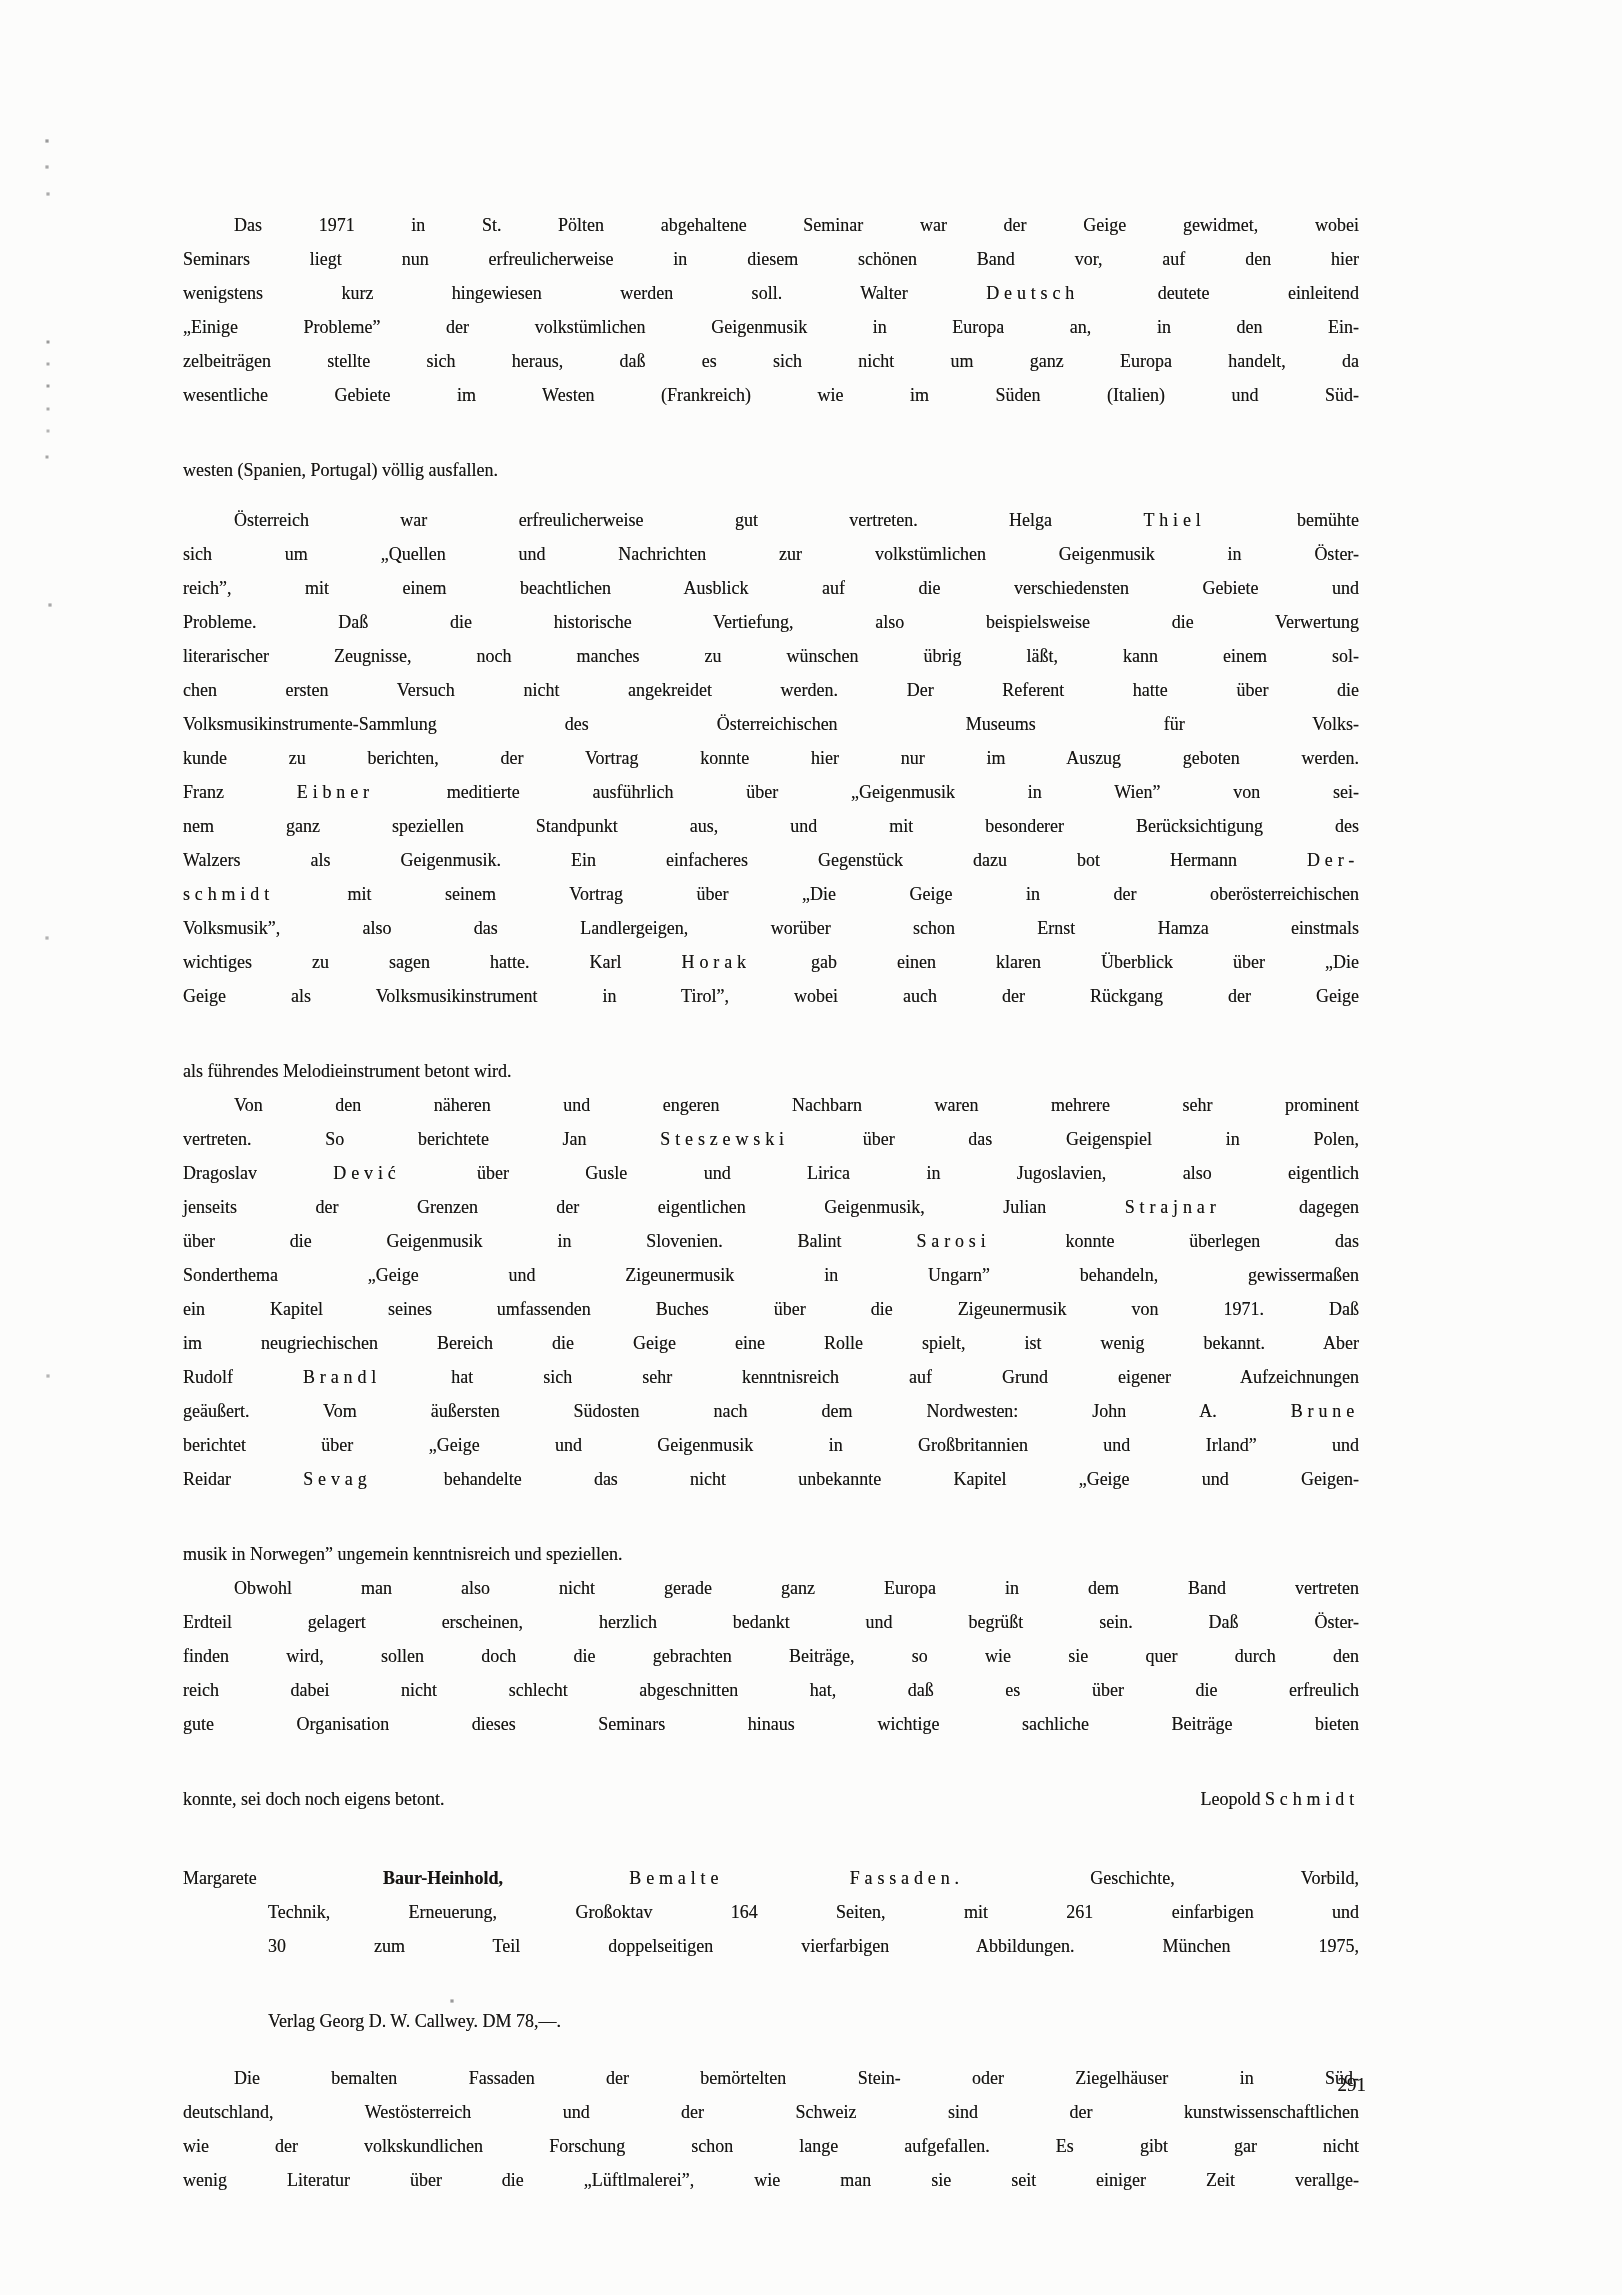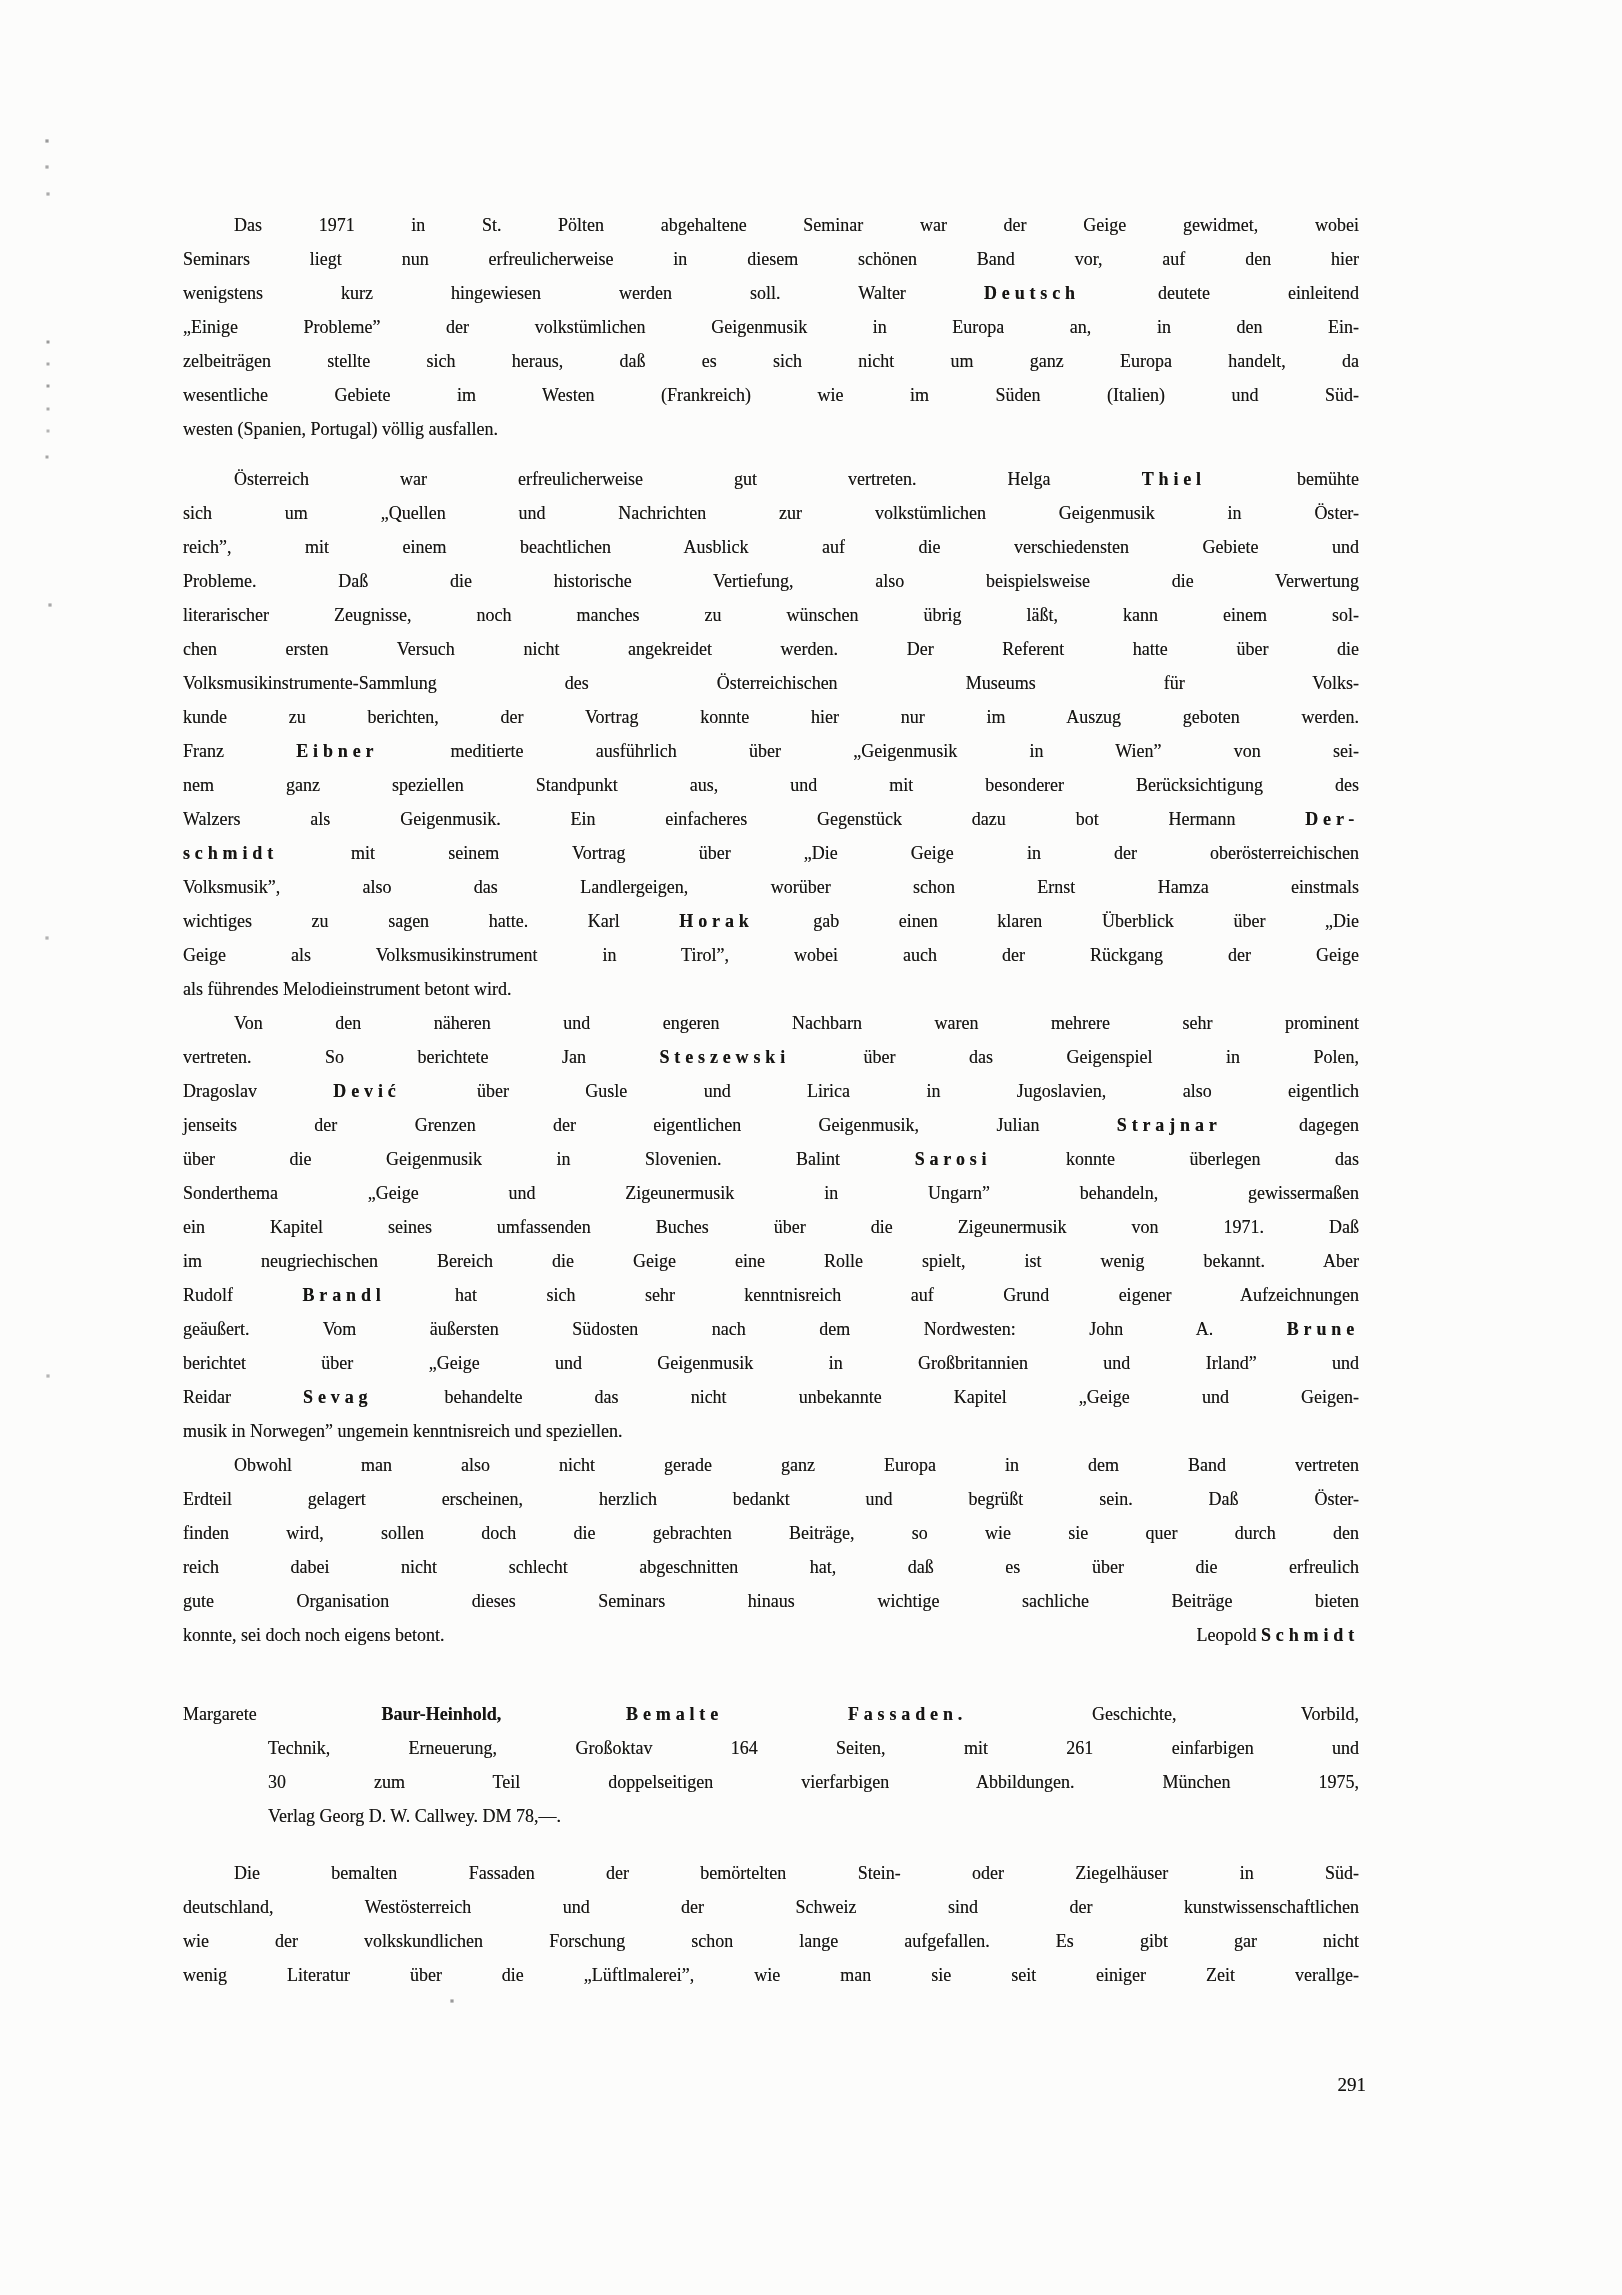--- a/index.html
+++ b/index.html
@@ -30,26 +30,27 @@
   }
   .line {
     text-align: justify;
     text-align-last: justify;
     text-justify: inter-word;
     white-space: normal;
   }
   .line.nojust {
     text-align: right;
     text-align-last: left;
+    margin-top: 41px;
   }
   .line.sig {
     display: flex;
     justify-content: space-between;
   }
-  .sp { letter-spacing: 0.27em; font-weight: bold; }
+  .sp { letter-spacing: 0.27em; }
   .b  { font-weight: bold; }
   .page-number {
     position: absolute;
     left: 183px;
     top: 2068px;
     width: 1183px;
     text-align: right;
     font-size: 19px;
     line-height: 34px;
     text-shadow: 0 0 0.6px rgba(20,18,15,0.55);

